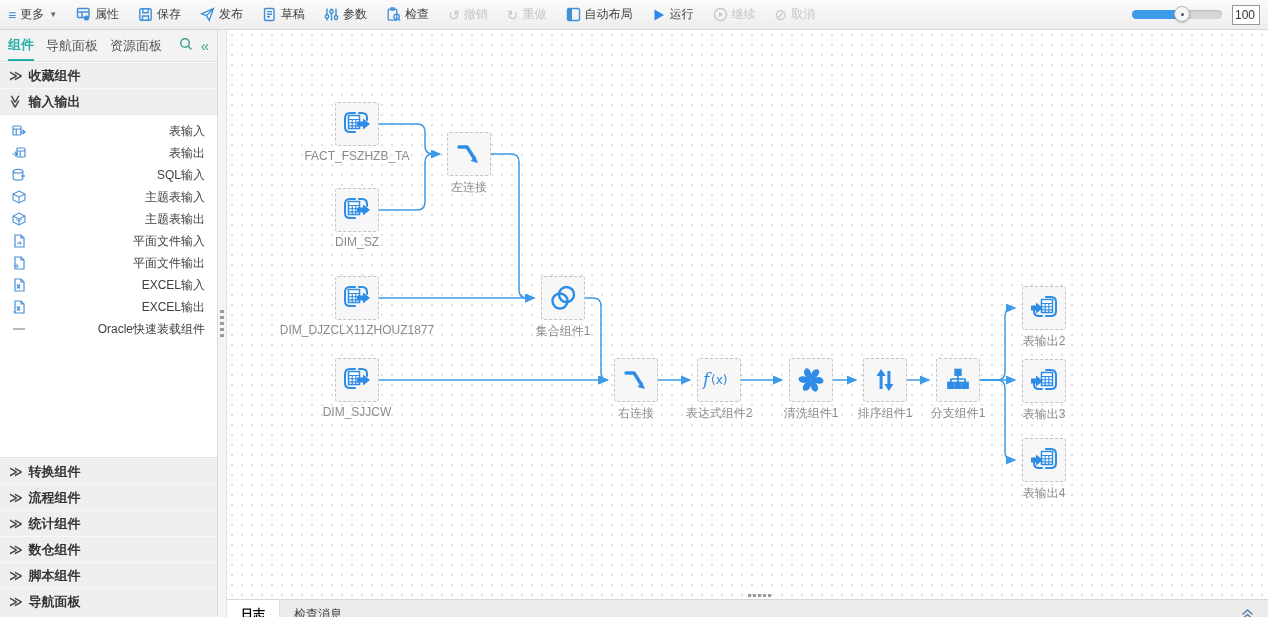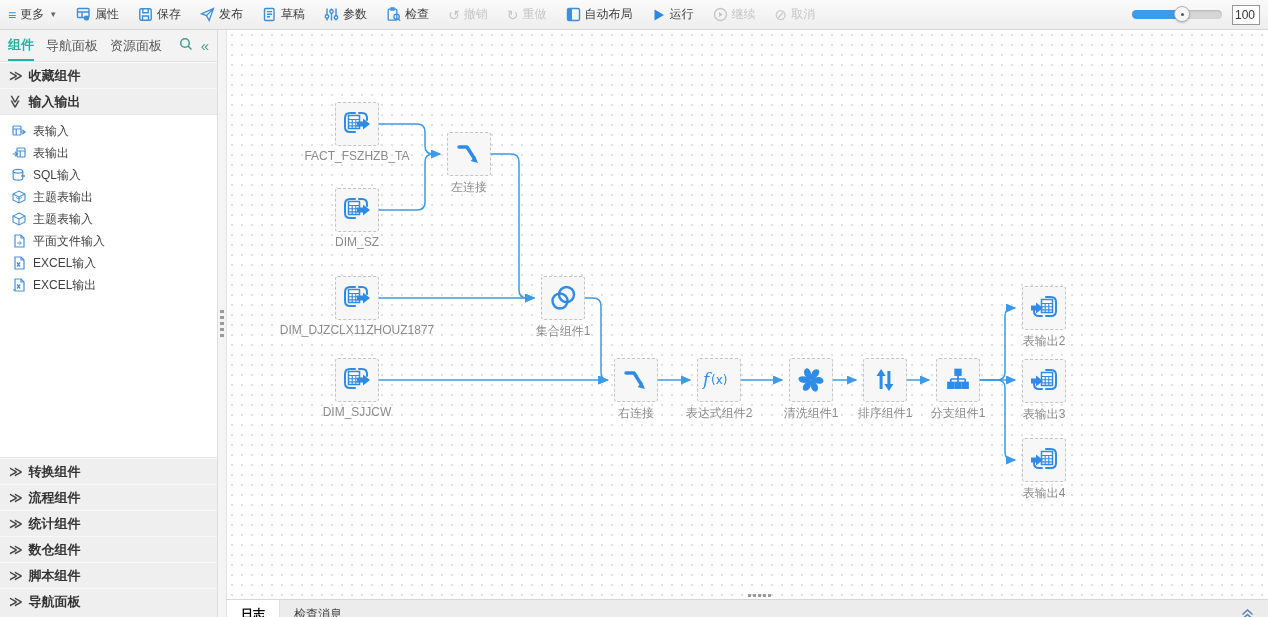--- a/index.html
+++ b/index.html
@@ -49,21 +49,21 @@
   .sb-tools { margin-left:auto; display:flex; align-items:center; gap:8px; }
   .sb-tools .laquo { color:#3f9d94; font-size:15px; line-height:1; cursor:pointer; }
   .sb-section { height:26px; display:flex; align-items:center; gap:6px;
     padding:0 9px; font-size:13px; font-weight:bold; color:#333;
     border-top:1px solid #f8f8f8; cursor:pointer; }
   .chev { font-size:13px; font-weight:bold; color:#444; line-height:1; }
   .chev.open { display:inline-block; transform:rotate(90deg); }
   .sb-list { background:#fff; height:344px; overflow:hidden; padding:5px 0;
     border-top:1px solid #e5e5e5; border-bottom:1px solid #e5e5e5; }
   .sb-item { height:22px; display:flex; align-items:center; gap:7px;
-    padding:0 12px; font-size:12px; color:#3e3e3e; cursor:pointer; }
+    padding:0 12px; font-size:12px; color:#3e3e3e; cursor:pointer;justify-content:space-between; }
   .sb-ico { width:14px; height:14px; display:flex; }
   .sb-hthumb { position:absolute; bottom:1px; left:86px; width:141px; height:4px;
     background:#4a8bd4; border-radius:2px; }
 
   
   .canvas { position:relative; flex:1; background:#fff;
     background-image:radial-gradient(circle,#dde0e5 0.9px,transparent 1px);
     background-size:10px 10px; overflow:hidden; }
   .edges { position:absolute; left:0; top:0; }
   .node { position:absolute; width:44px; cursor:move; }
@@ -254,43 +254,53 @@
               <path d="M9 8h4" stroke-width="1.4"></path>
             </svg>
           </span>
         <span>SQL输入</span>
       </div>
       <div class="sb-item">
         <span class="sb-ico">
             <svg width="14" height="14" viewBox="0 0 14 14" fill="none" stroke="#4a90d9" stroke-width="1.1">
               <path d="M7 1l6 3v6l-6 3-6-3V4z"></path>
               <path d="M1 4l6 3 6-3M7 7v6"></path>
-              <path d="M4 7.5l3 1.5 3-1.5" stroke-width="0.9"></path>
-            </svg>
-          </span>
-        <span>主题表输出</span>
+            </svg>
+          </span>
+        <span>主题表输入</span>
       </div>
       <div class="sb-item">
         <span class="sb-ico">
             <svg width="14" height="14" viewBox="0 0 14 14" fill="none" stroke="#4a90d9" stroke-width="1.1">
               <path d="M7 1l6 3v6l-6 3-6-3V4z"></path>
               <path d="M1 4l6 3 6-3M7 7v6"></path>
-            </svg>
-          </span>
-        <span>主题表输入</span>
+              <path d="M4 7.5l3 1.5 3-1.5" stroke-width="0.9"></path>
+            </svg>
+          </span>
+        <span>主题表输出</span>
       </div>
       <div class="sb-item">
         <span class="sb-ico">
             <svg width="14" height="14" viewBox="0 0 14 14" fill="none" stroke="#4a90d9" stroke-width="1.2">
               <path d="M3 1h6l3 3v9H3z"></path>
               <path d="M9 1v3h3"></path>
               <path d="M5 9h4M7.4 7.2L9.4 9l-2 1.8" stroke-width="1"></path>
             </svg>
           </span>
         <span>平面文件输入</span>
+      </div>
+      <div class="sb-item">
+        <span class="sb-ico">
+            <svg width="14" height="14" viewBox="0 0 14 14" fill="none" stroke="#4a90d9" stroke-width="1.2">
+              <path d="M3 1h6l3 3v9H3z"></path>
+              <path d="M9 1v3h3"></path>
+              <path d="M2 10h4M4.4 8.2L6.4 10l-2 1.8" stroke-width="1"></path>
+            </svg>
+          </span>
+        <span>平面文件输出</span>
       </div>
       <div class="sb-item">
         <span class="sb-ico">
             <svg width="14" height="14" viewBox="0 0 14 14" fill="none" stroke="#4a90d9" stroke-width="1.2">
               <path d="M3 1h6l3 3v9H3z"></path>
               <path d="M9 1v3h3"></path>
               <path d="M5 6.5l3 4M8 6.5l-3 4" stroke-width="1.3"></path>
             </svg>
           </span>
         <span>EXCEL输入</span>
@@ -298,20 +308,28 @@
       <div class="sb-item">
         <span class="sb-ico">
             <svg width="14" height="14" viewBox="0 0 14 14" fill="none" stroke="#4a90d9" stroke-width="1.2">
               <path d="M3 1h6l3 3v9H3z"></path>
               <path d="M9 1v3h3"></path>
               <path d="M5 6.5l3 4M8 6.5l-3 4" stroke-width="1.3"></path>
               <path d="M1 12h3" stroke-width="1"></path>
             </svg>
           </span>
         <span>EXCEL输出</span>
+      </div>
+      <div class="sb-item">
+        <span class="sb-ico">
+            <svg width="14" height="14" viewBox="0 0 14 14" fill="none" stroke="#9a9a9a" stroke-width="1.4">
+              <path d="M1 7h12"></path>
+            </svg>
+          </span>
+        <span>Oracle快速装载组件</span>
       </div>
     </div>
 
     <div class="sb-section">
       <span class="chev">≫</span>
       <span>转换组件</span>
     </div>
     <div class="sb-section">
       <span class="chev">≫</span>
       <span>流程组件</span>

